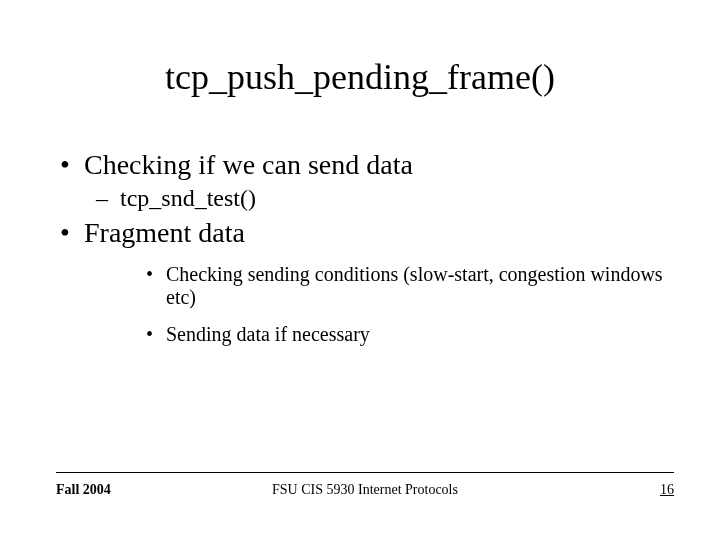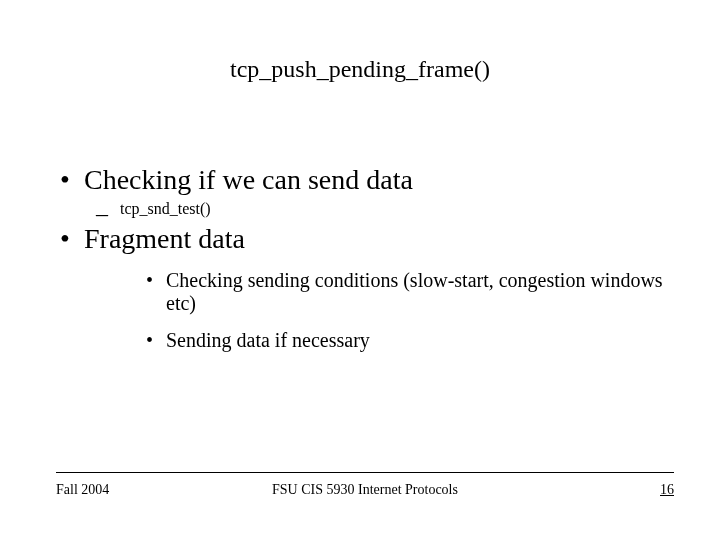--- a/index.html
+++ b/index.html
@@ -17,46 +17,46 @@
     width: 720px;
     height: 540px;
     box-sizing: border-box;
   }
   .title {
     position: absolute;
     top: 56px;
     left: 0;
     width: 720px;
     text-align: center;
-    font-size: 24px;
+    font-size: 36px;
     font-weight: 400;
   }
   .body {
     position: absolute;
-    top: 160px;
+    top: 145px;
     left: 60px;
     width: 610px;
     font-size: 28px;
     line-height: 1.15;
   }
   .lvl1 {
     font-size: 28px;
     margin: 4px 0 4px 0;
     padding-left: 24px;
     position: relative;
   }
   .lvl1::before {
     content: "•";
     position: absolute;
     left: 0;
     top: 0;
     font-size: 28px;
   }
   .lvl2 {
-    font-size: 16px;
+    font-size: 24px;
     margin: 2px 0 2px 0;
     padding-left: 60px;
     position: relative;
   }
   .lvl2::before {
     content: "–";
     position: absolute;
     left: 36px;
     top: 0;
     font-size: 24px;
@@ -84,21 +84,21 @@
   .footer {
     position: absolute;
     top: 482px;
     left: 56px;
     width: 618px;
     font-size: 14px;
     display: flex;
     justify-content: space-between;
     align-items: baseline;
   }
-  .footer .left { text-align: center; }
+  .footer .left { text-align: center; font-weight: bold; }
   .footer .center { position: absolute; left: 0; width: 618px; text-align: center; font-family: Liberation Serif, serif; }
   .footer .right { text-align: center; text-decoration: underline; }
 </style>
 </head>
 <body>
 
 <div class="slide">
 
   <div class="title">tcp_push_pending_frame()</div>
 

